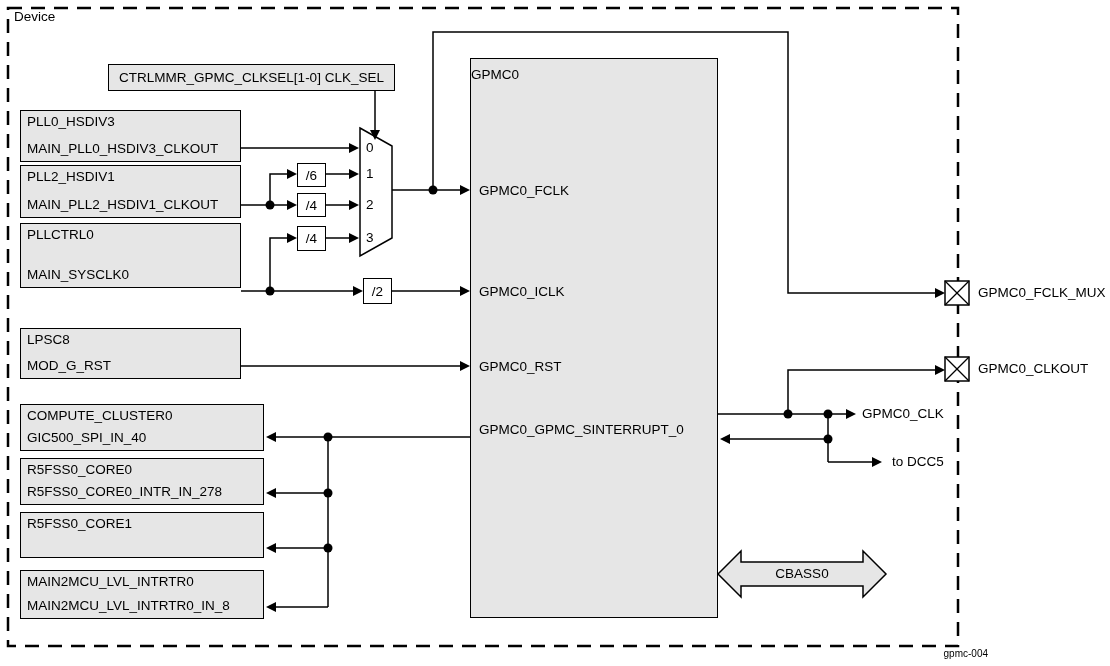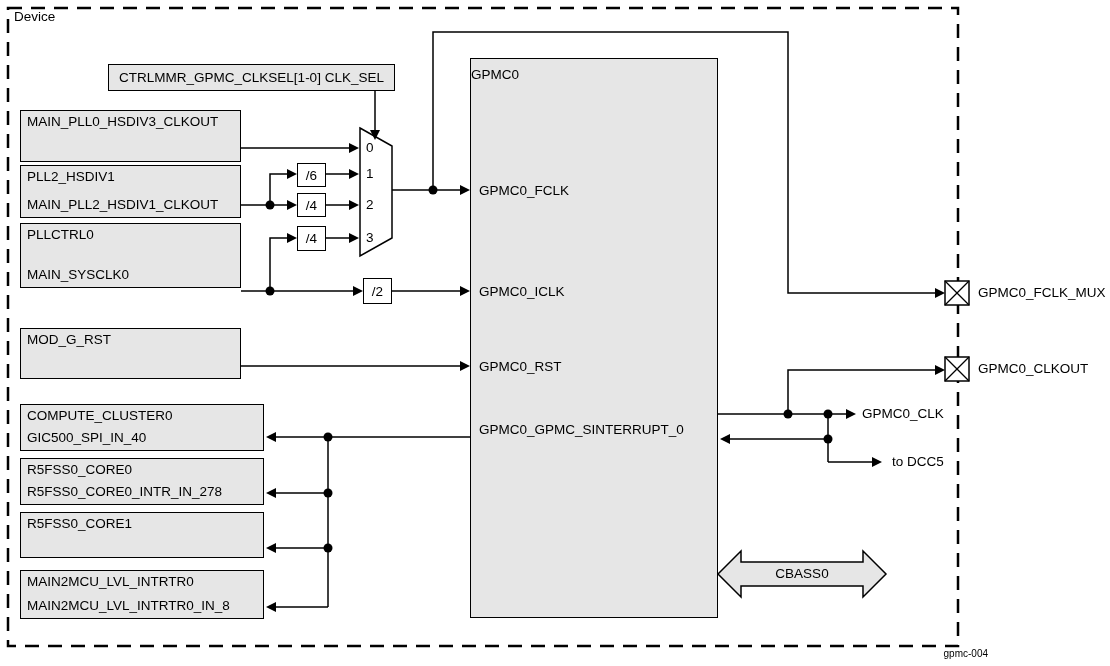--- a/index.html
+++ b/index.html
@@ -39,34 +39,36 @@
   .fig-id{position:absolute;left:838px;top:648px;width:150px;text-align:right;font-size:10px;}
   .bus-label{position:absolute;left:748px;top:566px;width:108px;text-align:center;font-size:13.5px;}
   svg{position:absolute;left:0;top:0;pointer-events:none;}
 </style>
 </head>
 <body>
 
 <div id="stage">
 
   <div class="block" style="left:20px;top:110px;width:221px;height:52px">
+    <div class="block-title">PLL0_HSDIV3</div>
     <div class="block-port">MAIN_PLL0_HSDIV3_CLKOUT</div>
   </div>
 
   <div class="block" style="left:20px;top:165px;width:221px;height:53px">
     <div class="block-title">PLL2_HSDIV1</div>
     <div class="block-port">MAIN_PLL2_HSDIV1_CLKOUT</div>
   </div>
 
   <div class="block" style="left:20px;top:223px;width:221px;height:65px">
     <div class="block-title">PLLCTRL0</div>
     <div class="block-port">MAIN_SYSCLK0</div>
   </div>
 
   <div class="block" style="left:20px;top:328px;width:221px;height:51px">
+    <div class="block-title">LPSC8</div>
     <div class="block-port">MOD_G_RST</div>
   </div>
 
   <div class="block" style="left:20px;top:404px;width:244px;height:47px">
     <div class="block-title">COMPUTE_CLUSTER0</div>
     <div class="block-port">GIC500_SPI_IN_40</div>
   </div>
 
   <div class="block" style="left:20px;top:458px;width:244px;height:47px">
     <div class="block-title">R5FSS0_CORE0</div>

